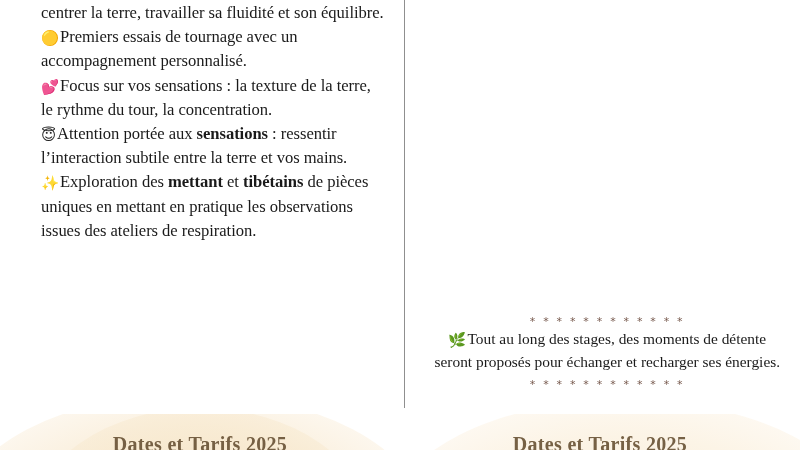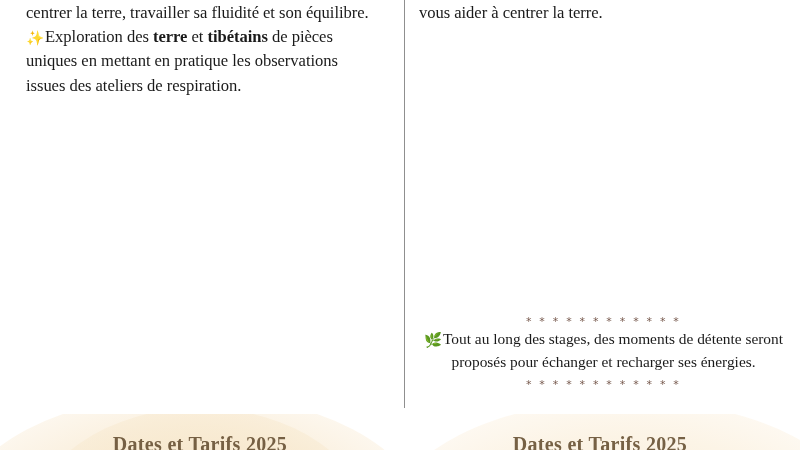--- a/index.html
+++ b/index.html
@@ -86,20 +86,21 @@
 
   
   .columns {
     position: absolute;
     top: 0;
     left: 0;
     right: 0;
     bottom: 34px;
     display: flex;
     z-index: 3;
+    padding-left: 15px;
   }
   .col {
     box-sizing: border-box;
     position: relative;
   }
   .col-left {
     width: 405px;
     padding: 0 26px 0 26px;
   }
   .col-right {
@@ -184,35 +185,35 @@
   <div class="divider"></div>
 
   <div class="columns">
 
     <div class="col col-left">
 
       <p class="para first">
         <span>centrer la terre, travailler sa fluidité et son équilibre.</span>
       </p>
 
-
-
-
-      <p class="para"><span class="emoji">✨</span><span>Exploration des </span><b>terre</b><span> et </span><b>tibétains</b><span> de pièces uniques en mettant en pratique les observations issues des ateliers de respiration.</span></p>
+      <p class="para"><span class="emoji">🟡</span><span>Premiers essais de tournage avec un accompagnement personnalisé.</span></p>
+
+      <p class="para"><span class="emoji">💕</span><span>Focus sur vos sensations : la texture de la terre, le rythme du tour, la concentration.</span></p>
+
+      <p class="para"><span class="emoji">😇</span><span>Attention portée aux </span><b>sensations</b><span> : ressentir l’interaction subtile entre la terre et vos mains.</span></p>
+
+      <p class="para"><span class="emoji">✨</span><span>Exploration des </span><b>mettant</b><span> et </span><b>tibétains</b><span> de pièces uniques en mettant en pratique les observations issues des ateliers de respiration.</span></p>
 
       <div class="spacer-lg"></div>
 
 
     </div>
 
     <div class="col col-right">
 
-      <p class="para first">
-        <span>vous aider à centrer la terre.</span>
-      </p>
 
 
 
       <div class="callout">
         <div class="stars top">⁎ ⁎ ⁎ ⁎ ⁎ ⁎ ⁎ ⁎ ⁎ ⁎ ⁎ ⁎</div>
         <div class="callout-text"><span class="emoji">🌿</span><span>Tout au long des stages, des moments de détente seront proposés pour échanger et recharger ses énergies.</span></div>
         <div class="stars bottom">⁎ ⁎ ⁎ ⁎ ⁎ ⁎ ⁎ ⁎ ⁎ ⁎ ⁎ ⁎</div>
       </div>
 
     </div>

